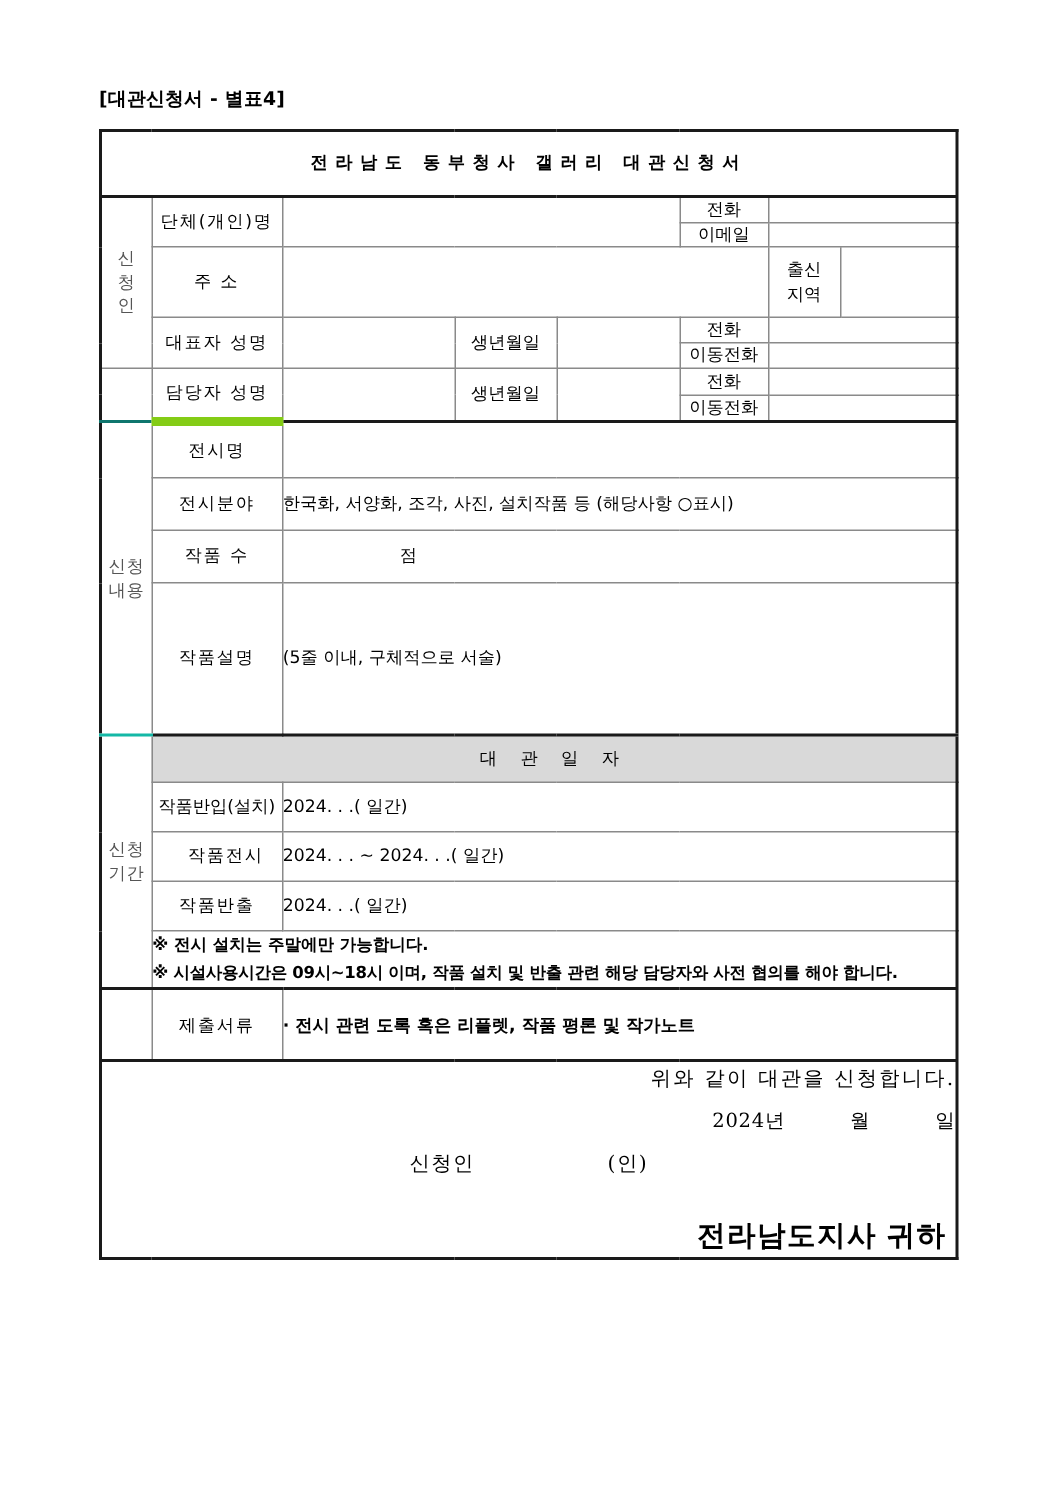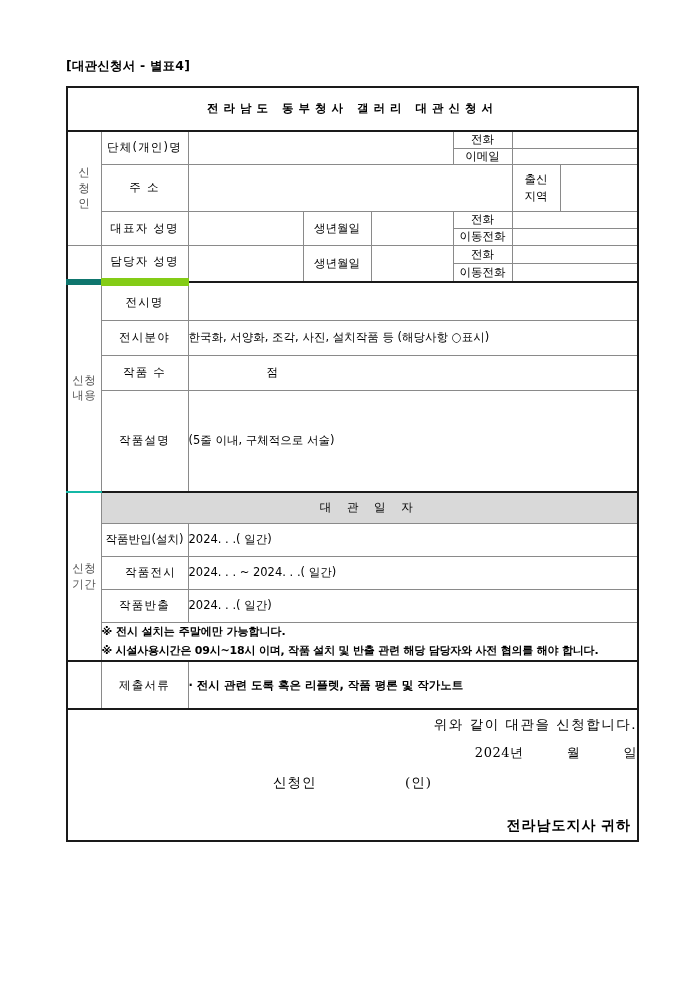--- a/index.html
+++ b/index.html
@@ -152,22 +152,22 @@
   .footer-sign {
     text-align: center;
     font-family: "DejaVu Serif", "Liberation Serif", serif;
     font-size: 13.5px;
     letter-spacing: 1px;
     margin-bottom: 6px;
   }
   .footer-sign .gap { display: inline-block; width: 78px; }
   .footer-to {
     text-align: right;
-    font-family: Liberation Serif, serif;
-    font-size: 14px;
+    font-family: Liberation Sans, sans-serif;
+    font-size: 19px;
     font-weight: bold;
     letter-spacing: 1px;
     padding-right: 6px;
     margin-top: 26px;
   }
   .date-sp { display: inline-block; width: 34px; }
 </style>
 </head>
 <body>
 
@@ -239,25 +239,25 @@
       <td class="valcell blank" rowspan="2"></td>
       <td class="minilabel-sm" style="height:16px;">전화</td>
       <td class="valcell blank" colspan="2"></td>
     </tr>
     <tr>
       <td class="minilabel-sm" style="height:16px;">이동전화</td>
       <td class="valcell blank" colspan="2"></td>
     </tr>
 
     <tr>
-      <td class="sidelabel" rowspan="4" style="border-top:6px solid #0f766e;">
+      <td class="sidelabel" rowspan="4" style="border-top:2px solid #0f766e;">
         <span>신청</span>
         <span>내용</span>
       </td>
-      <td class="rowlabel" style="height:34px;border-top:8px solid #84cc16;">전시명</td>
+      <td class="rowlabel" style="height:34px;border-top:6px solid #84cc16;">전시명</td>
       <td class="valcell blank" colspan="6" style="border-top:2px solid #1a1a1a;"></td>
     </tr>
     <tr>
       <td class="rowlabel" style="height:34px;">전시분야</td>
       <td class="valcell" colspan="6">한국화, 서양화, 조각, 사진, 설치작품 등  (해당사항 ○표시)</td>
     </tr>
     <tr>
       <td class="rowlabel" style="height:34px;">작품 수</td>
       <td class="valcell" colspan="6" style="padding-left:78px;">점</td>
     </tr>

